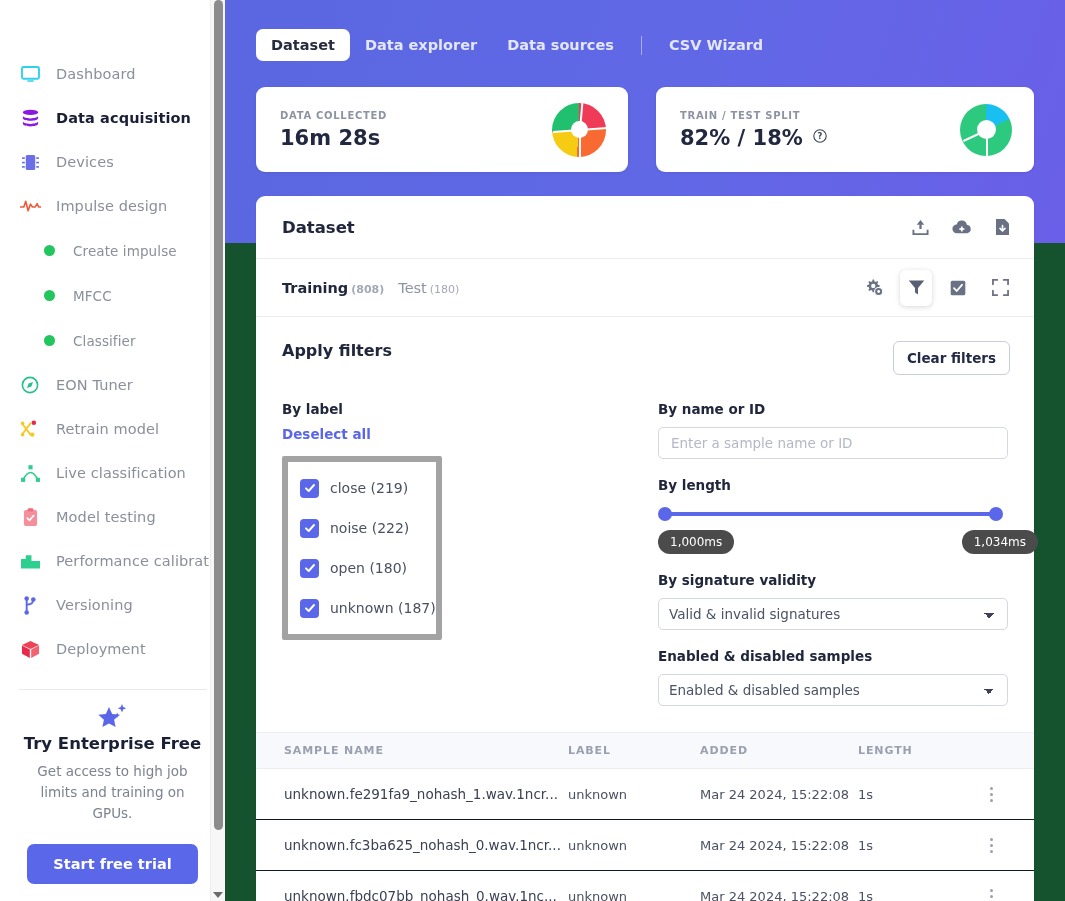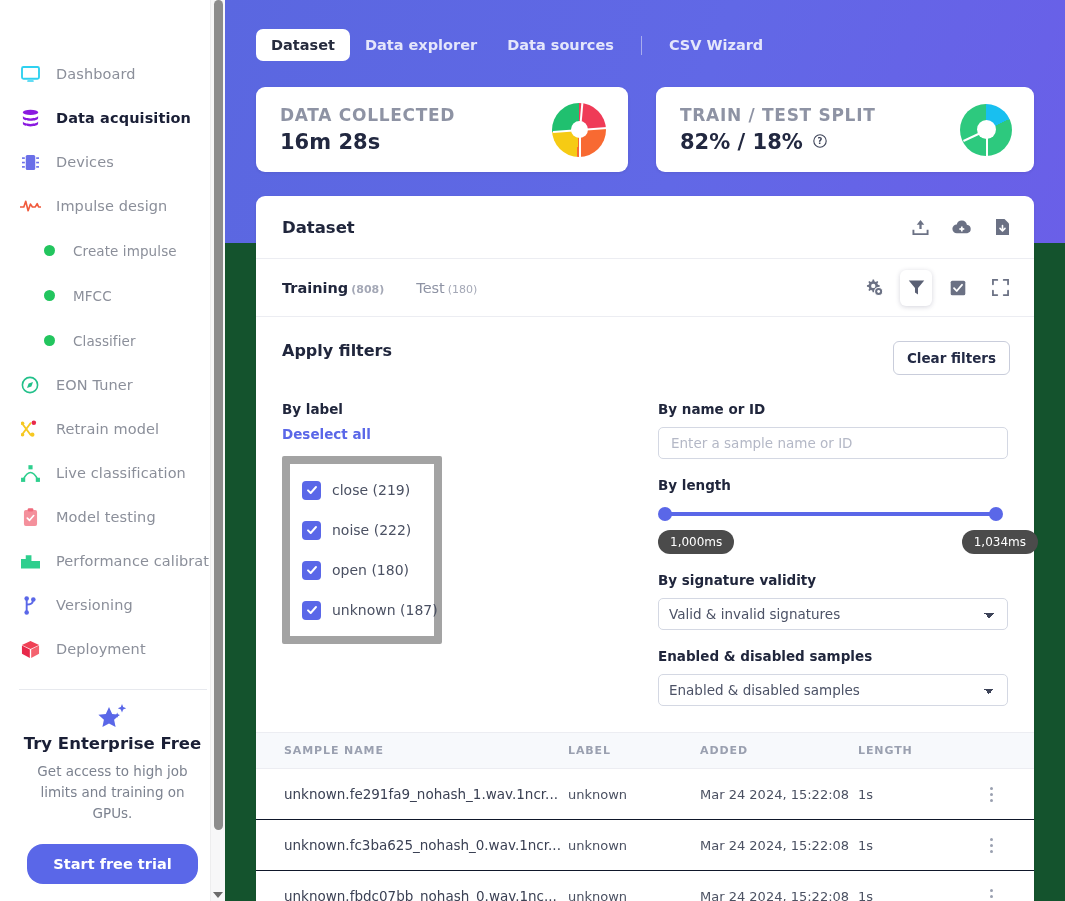--- a/index.html
+++ b/index.html
@@ -41,21 +41,21 @@
 
   .promo-sep { width: 188px; height: 1px; background: #e7e9ee; margin: 18px auto 0 auto; }
   .promo { padding-top: 12px; text-align: center; }
   .promo-star { height: 30px; display:flex; align-items:center; justify-content:center; }
   .promo-title { font-size: 16.5px; font-weight: 700; color: #1a1f36; margin-top: 2px; }
   .promo-sub { font-size: 13.5px; color: #7c828f; line-height: 1.55; margin-top: 8px; padding: 0 22px; }
   .promo-btn {
     display: inline-block; margin-top: 20px;
     background: #5a67e8; color: #fff;
     font-size: 14.5px; font-weight: 700;
-    border: none; border-radius: 16px;
+    border: none; border-radius: 7px;
     padding: 12px 26px; cursor: pointer;
     font-family: inherit;
   }
 
   
   .sb-track {
     position: absolute; top: 0; right: 0; width: 15px; height: 901px;
     background: #f7f7f8; border-left: 1px solid #ededee;
   }
   .sb-thumb {
@@ -93,21 +93,21 @@
   
   .stats { display: flex; gap: 28px; padding: 26px 19px 0 31px; }
   .card {
     background: #fff; border-radius: 9px; height: 85px;
     box-shadow: 0 1px 3px rgba(30,30,60,.10);
     display: flex; align-items: center; justify-content: space-between;
     padding: 0 22px 0 24px;
   }
   .card.c1 { width: 372px; }
   .card.c2 { width: 378px; }
-  .stat-label { font-size: 17px; font-weight: 700; color: #8e93a4; letter-spacing: .7px; }
+  .stat-label { font-size: 10px; font-weight: 700; color: #8e93a4; letter-spacing: .7px; }
   .stat-value { font-size: 21px; font-weight: 700; color: #222840; margin-top: 5px; display:flex; align-items:center; }
   .help-mark { font-size: 13px; color: #555b70; margin-left: 10px; }
 
   .donut4 {
     width: 54px; height: 54px; border-radius: 50%;
     background: conic-gradient(
       #ef3b57 0deg 86deg,
       #f86a32 86deg 185deg,
       #f6cb14 185deg 266deg,
       #20c06f 266deg 360deg);
@@ -143,21 +143,21 @@
     padding: 0 24px 0 26px; border-bottom: 1px solid #ecedf2;
   }
   .panel-title { font-size: 16.5px; font-weight: 600; color: #20263c; }
   .head-icons { display:flex; align-items:center; gap: 23px; }
   .icn { cursor: pointer; display:flex; align-items:center; justify-content:center; }
 
   .tabrow {
     height: 58px; display:flex; align-items:center; justify-content:space-between;
     padding: 0 18px 0 26px; border-bottom: 1px solid #ecedf2;
   }
-  .subtabs { display:flex; align-items:center; gap: 32px; }
+  .subtabs { display:flex; align-items:center; gap: 14px; }
   .subtab { font-size: 14.5px; color: #8e93a4; cursor: pointer; }
   .subtab.active { color: #20263c; font-weight: 600; }
   .subtab .cnt { font-size: 11px; color: #a4a8b6; margin-left: 3px; }
   .tool-icons { display:flex; align-items:center; gap: 10px; }
   .tool-btn { width: 32px; height: 36px; display:flex; align-items:center; justify-content:center; border-radius:6px; cursor:pointer; }
   .tool-btn.on { background:#fff; box-shadow: 0 1px 5px rgba(40,40,80,.20); }
 
   
   .filters { padding: 24px 24px 0 26px; }
   .filters-top { display:flex; align-items:flex-start; justify-content:space-between; }
@@ -167,21 +167,21 @@
     background:#fff; border: 1px solid #c9cddb; border-radius: 6px;
     padding: 8px 13px; cursor:pointer; font-family: inherit;
   }
   .filters-grid { display:flex; margin-top: 26px; }
   .fcol-l { width: 400px; }
   .fcol-r { width: 352px; }
   .flabel { font-size: 13.5px; font-weight: 700; color: #20263c; }
   .deselect { font-size: 13.5px; font-weight:600; color:#5a67e8; margin-top: 9px; cursor:pointer; display:inline-block; }
 
   .label-box {
-    margin-top: 13px; border: 8px solid #a3a3a3; border-radius: 2px;
+    margin-top: 13px; border: 6px solid #a3a3a3; border-radius: 2px;
     width: 160px; padding: 12px 10px 12px 12px;
   }
   .chk-row { display:flex; align-items:center; height: 28px; margin-bottom: 12px; cursor:pointer; }
   .chk-row:last-child { margin-bottom: 0; }
   .chk {
     width: 19px; height: 19px; border-radius: 4px; background:#5a67e8;
     flex: 0 0 19px; margin-right: 11px;
     display:flex; align-items:center; justify-content:center;
   }
   .chk-lbl { font-size: 14px; color: #4a5062; white-space: nowrap; }

